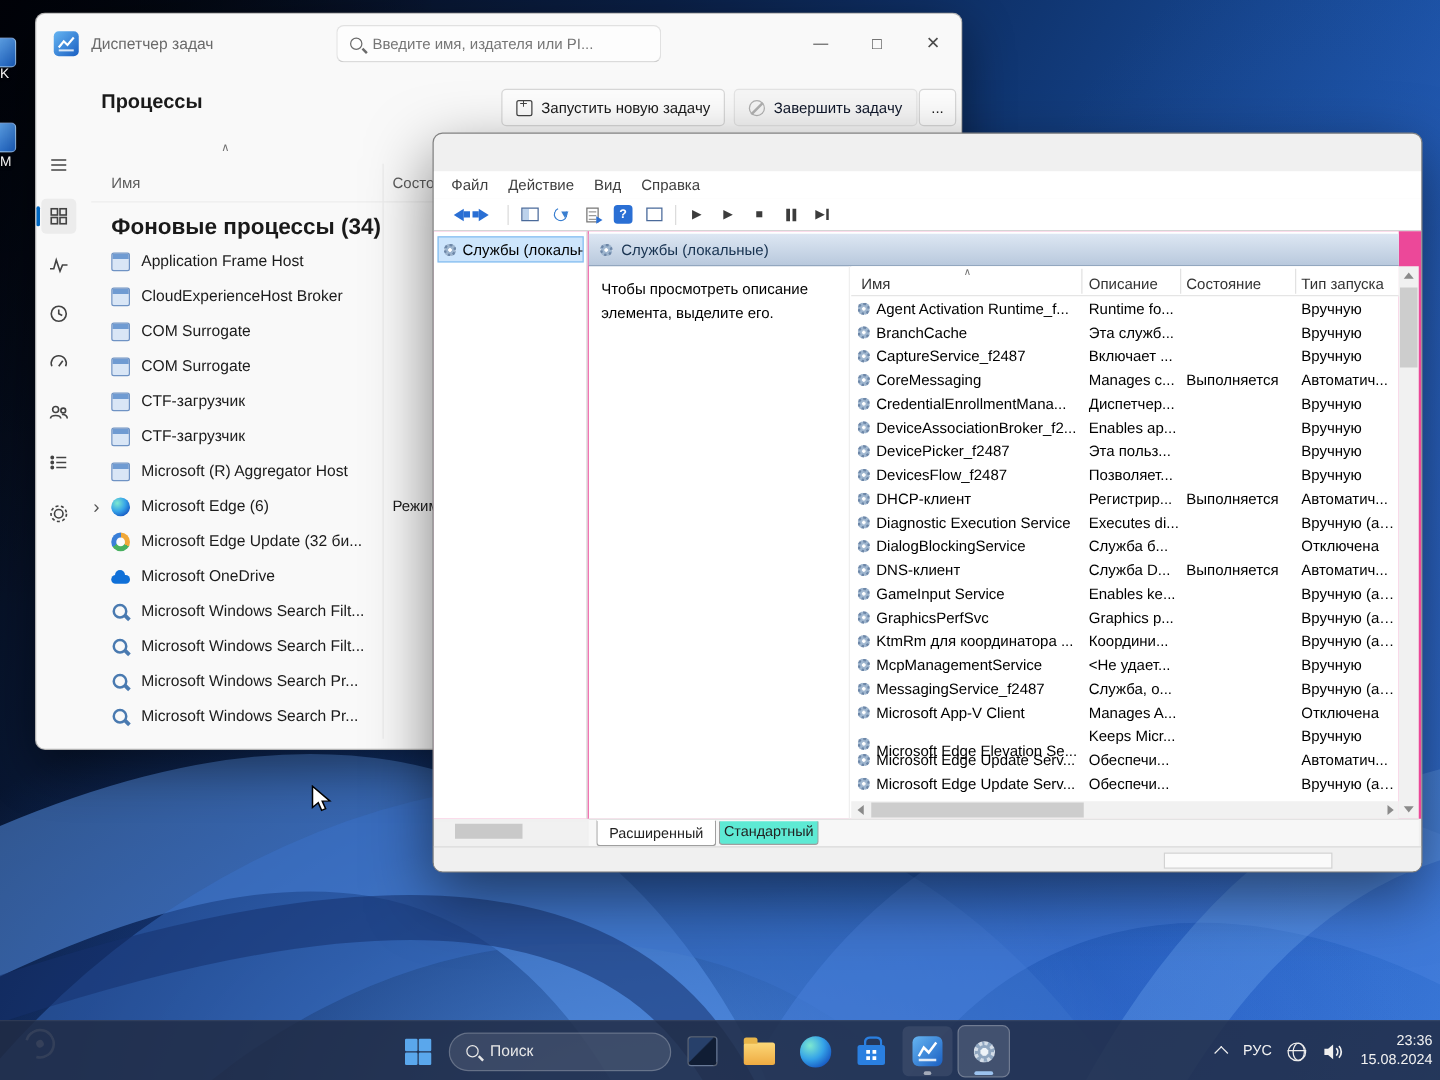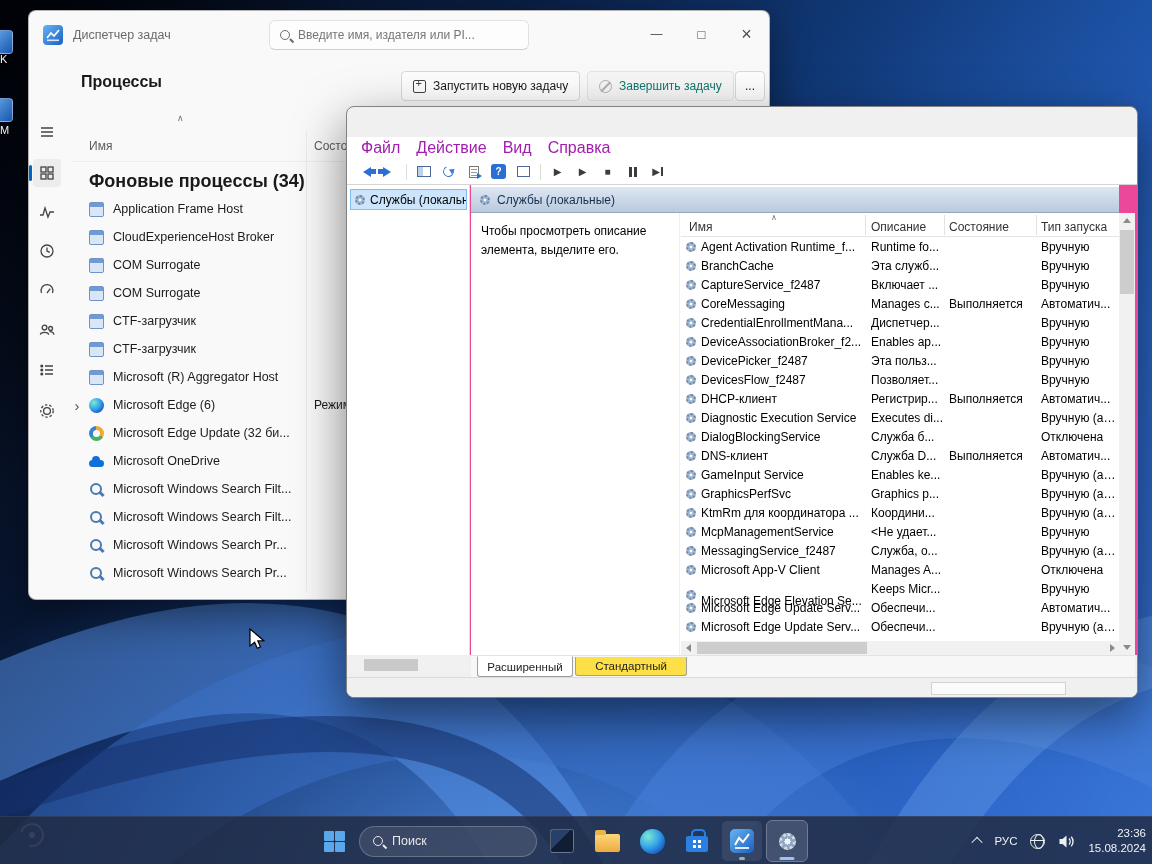--- a/index.html
+++ b/index.html
@@ -47,21 +47,21 @@
 .tm-rail{position:absolute;left:0;top:48px;bottom:0;width:36px;}
 .railbtn{position:absolute;left:4px;width:28px;height:28px;border-radius:4px;display:flex;align-items:center;justify-content:center;}
 .railbtn.sel{background:#ececec;}
 .rail-ind{position:absolute;left:0;width:3px;height:16px;border-radius:2px;background:#0067c0;}
 .railbtn svg{stroke:#434343;fill:none;stroke-width:1.3;}
 
 .tm-page-title{position:absolute;left:52px;top:62px;font-size:16px;font-weight:700;color:#1a1a1a;}
 .tm-btn{position:absolute;top:60px;height:30px;border:1px solid #d8d8d8;border-radius:4px;background:#fdfdfd;
  display:flex;align-items:center;gap:7px;padding:0 11px;font-size:12px;color:#1a1a1a;white-space:nowrap;}
 #tm-run{left:372px;}
-#tm-end{left:558px;color:#0f766e;background:#f6f6f6;border-color:#e4e4e4;}
+#tm-end{left:558px;color:#0f172a;background:#f6f6f6;border-color:#e4e4e4;}
 #tm-more{left:706px;width:30px;justify-content:center;padding:0;}
 .ic-newtask{width:13px;height:13px;border:1.4px solid #444;border-radius:2px;position:relative;flex:none;}
 .ic-newtask::after{content:"+";position:absolute;left:1.5px;top:-3.5px;font-size:11px;color:#444;}
 .ic-endtask{width:13px;height:13px;border:1.5px solid #b0b0b0;border-radius:50%;position:relative;flex:none;}
 .ic-endtask::after{content:"";position:absolute;left:-1px;top:5px;width:13px;height:1.5px;background:#b0b0b0;transform:rotate(-45deg);}
 
 .tm-colcaret{position:absolute;left:148px;top:102px;font-size:9px;color:#707070;}
 .tm-colcaret::before{content:"∧";}
 .tm-colname{position:absolute;left:60px;top:128px;font-size:12px;color:#5c5c5c;}
 .tm-colstatus{position:absolute;left:285px;top:128px;font-size:12px;color:#5c5c5c;white-space:nowrap;}
@@ -87,21 +87,21 @@
 
 
 #svc{position:absolute;left:346px;top:106px;width:792px;height:592px;background:#f0f0f0;
  border-radius:8px;border:1px solid #828282;box-shadow:0 18px 50px rgba(0,0,0,.5);overflow:hidden;}
 .sv-titlebar{position:absolute;left:0;top:0;right:0;height:30px;background:#fff;}
 .sv-appicon{position:absolute;left:11px;top:8px;}
 .sv-title{position:absolute;left:32px;top:8px;font-size:12px;color:#000;}
 .sv-ctl{position:absolute;right:1px;top:0;display:flex;}
 .sv-ctl span{width:46px;height:29px;display:flex;align-items:center;justify-content:center;color:#1a1a1a;}
 .sv-menubar{position:absolute;left:0;top:30px;right:0;height:22px;background:#fff;display:flex;align-items:center;padding-left:6px;}
-.mitem{font-size:16px;color:#a21caf;padding:0 8px;}
+.mitem{font-size:12px;color:#404040;padding:0 8px;}
 .sv-toolbar{position:absolute;left:0;top:52px;right:0;height:26px;background:#fff;border-bottom:1px solid #d5d5d5;
  display:flex;align-items:center;padding-left:6px;gap:2px;}
 .tbtn{width:23px;height:22px;display:flex;align-items:center;justify-content:center;font-size:11px;color:#3c3c3c;}
 .tsep{width:1px;height:16px;background:#dcdcdc;margin:0 3px;}
 .arrow-l,.arrow-r{width:0;height:0;border:5px solid transparent;position:relative;}
 .arrow-l{border-right:8px solid #2a6fd4;}
 .arrow-l::after{content:"";position:absolute;left:8px;top:-2.5px;width:5px;height:5px;background:#2a6fd4;}
 .arrow-r{border-left:8px solid #2a6fd4;}
 .arrow-r::after{content:"";position:absolute;right:8px;top:-2.5px;width:5px;height:5px;background:#2a6fd4;}
 .ict-tree{width:14px;height:11px;border:1px solid #4a6a9a;background:linear-gradient(90deg,#bcd2ec 0 5px,#fff 5px);}
@@ -159,21 +159,21 @@
 .sv-vthumb{position:absolute;left:1px;top:17px;width:14px;height:64px;background:#cdcdcd;}
 .sv-hscroll{position:absolute;left:334px;top:534px;width:438px;height:14px;background:#f1f1f1;}
 .sv-hthumb{position:absolute;left:16px;top:1px;width:170px;height:12px;background:#cdcdcd;}
 .tree-hscroll{position:absolute;left:2px;top:551px;width:120px;height:14px;background:#f1f1f1;}
 .tree-hthumb{position:absolute;left:15px;top:1px;width:54px;height:12px;background:#c9c9c9;}
 
 .sv-tabs{position:absolute;left:124px;right:2px;top:548px;height:22px;background:#f7f7f7;border-top:1px solid #e3e3e3;}
 .tab{position:absolute;top:1px;height:19px;font-size:11.5px;display:flex;align-items:center;justify-content:center;
  border:1px solid #9f9f9f;border-top:none;border-radius:0 0 3px 3px;color:#222;}
 .tab.active{left:6px;width:96px;background:#fff;border-top:1px solid #fff;margin-top:-1px;height:21px;z-index:2;}
-.tab.inactive{left:104px;width:112px;background:#fde047;}
+.tab.inactive{left:104px;width:80px;background:#5eead4;}
 .sv-status{position:absolute;left:0;right:0;top:570px;height:22px;background:#f0f0f0;border-top:1px solid #dadada;}
 .sv-grip{position:absolute;left:584px;top:4px;width:135px;height:13px;border:1px solid #d2d2d2;background:#fafafa;}
 
 
 #taskbar{position:absolute;left:0;right:0;bottom:0;height:48px;background:rgba(33,44,68,.85);border-top:1px solid rgba(255,255,255,.07);}
 #tb-center{position:absolute;left:314px;top:4px;height:40px;display:flex;align-items:center;gap:5px;}
 .tb-btn{width:40px;height:40px;border-radius:5px;display:flex;align-items:center;justify-content:center;position:relative;flex:none;}
 .tb-btn.running{background:rgba(255,255,255,.08);}
 .tb-btn.focused{background:rgba(255,255,255,.14);outline:1px solid rgba(255,255,255,.35);}
 .pill{position:absolute;bottom:1px;left:50%;transform:translateX(-50%);height:3px;border-radius:2px;}

